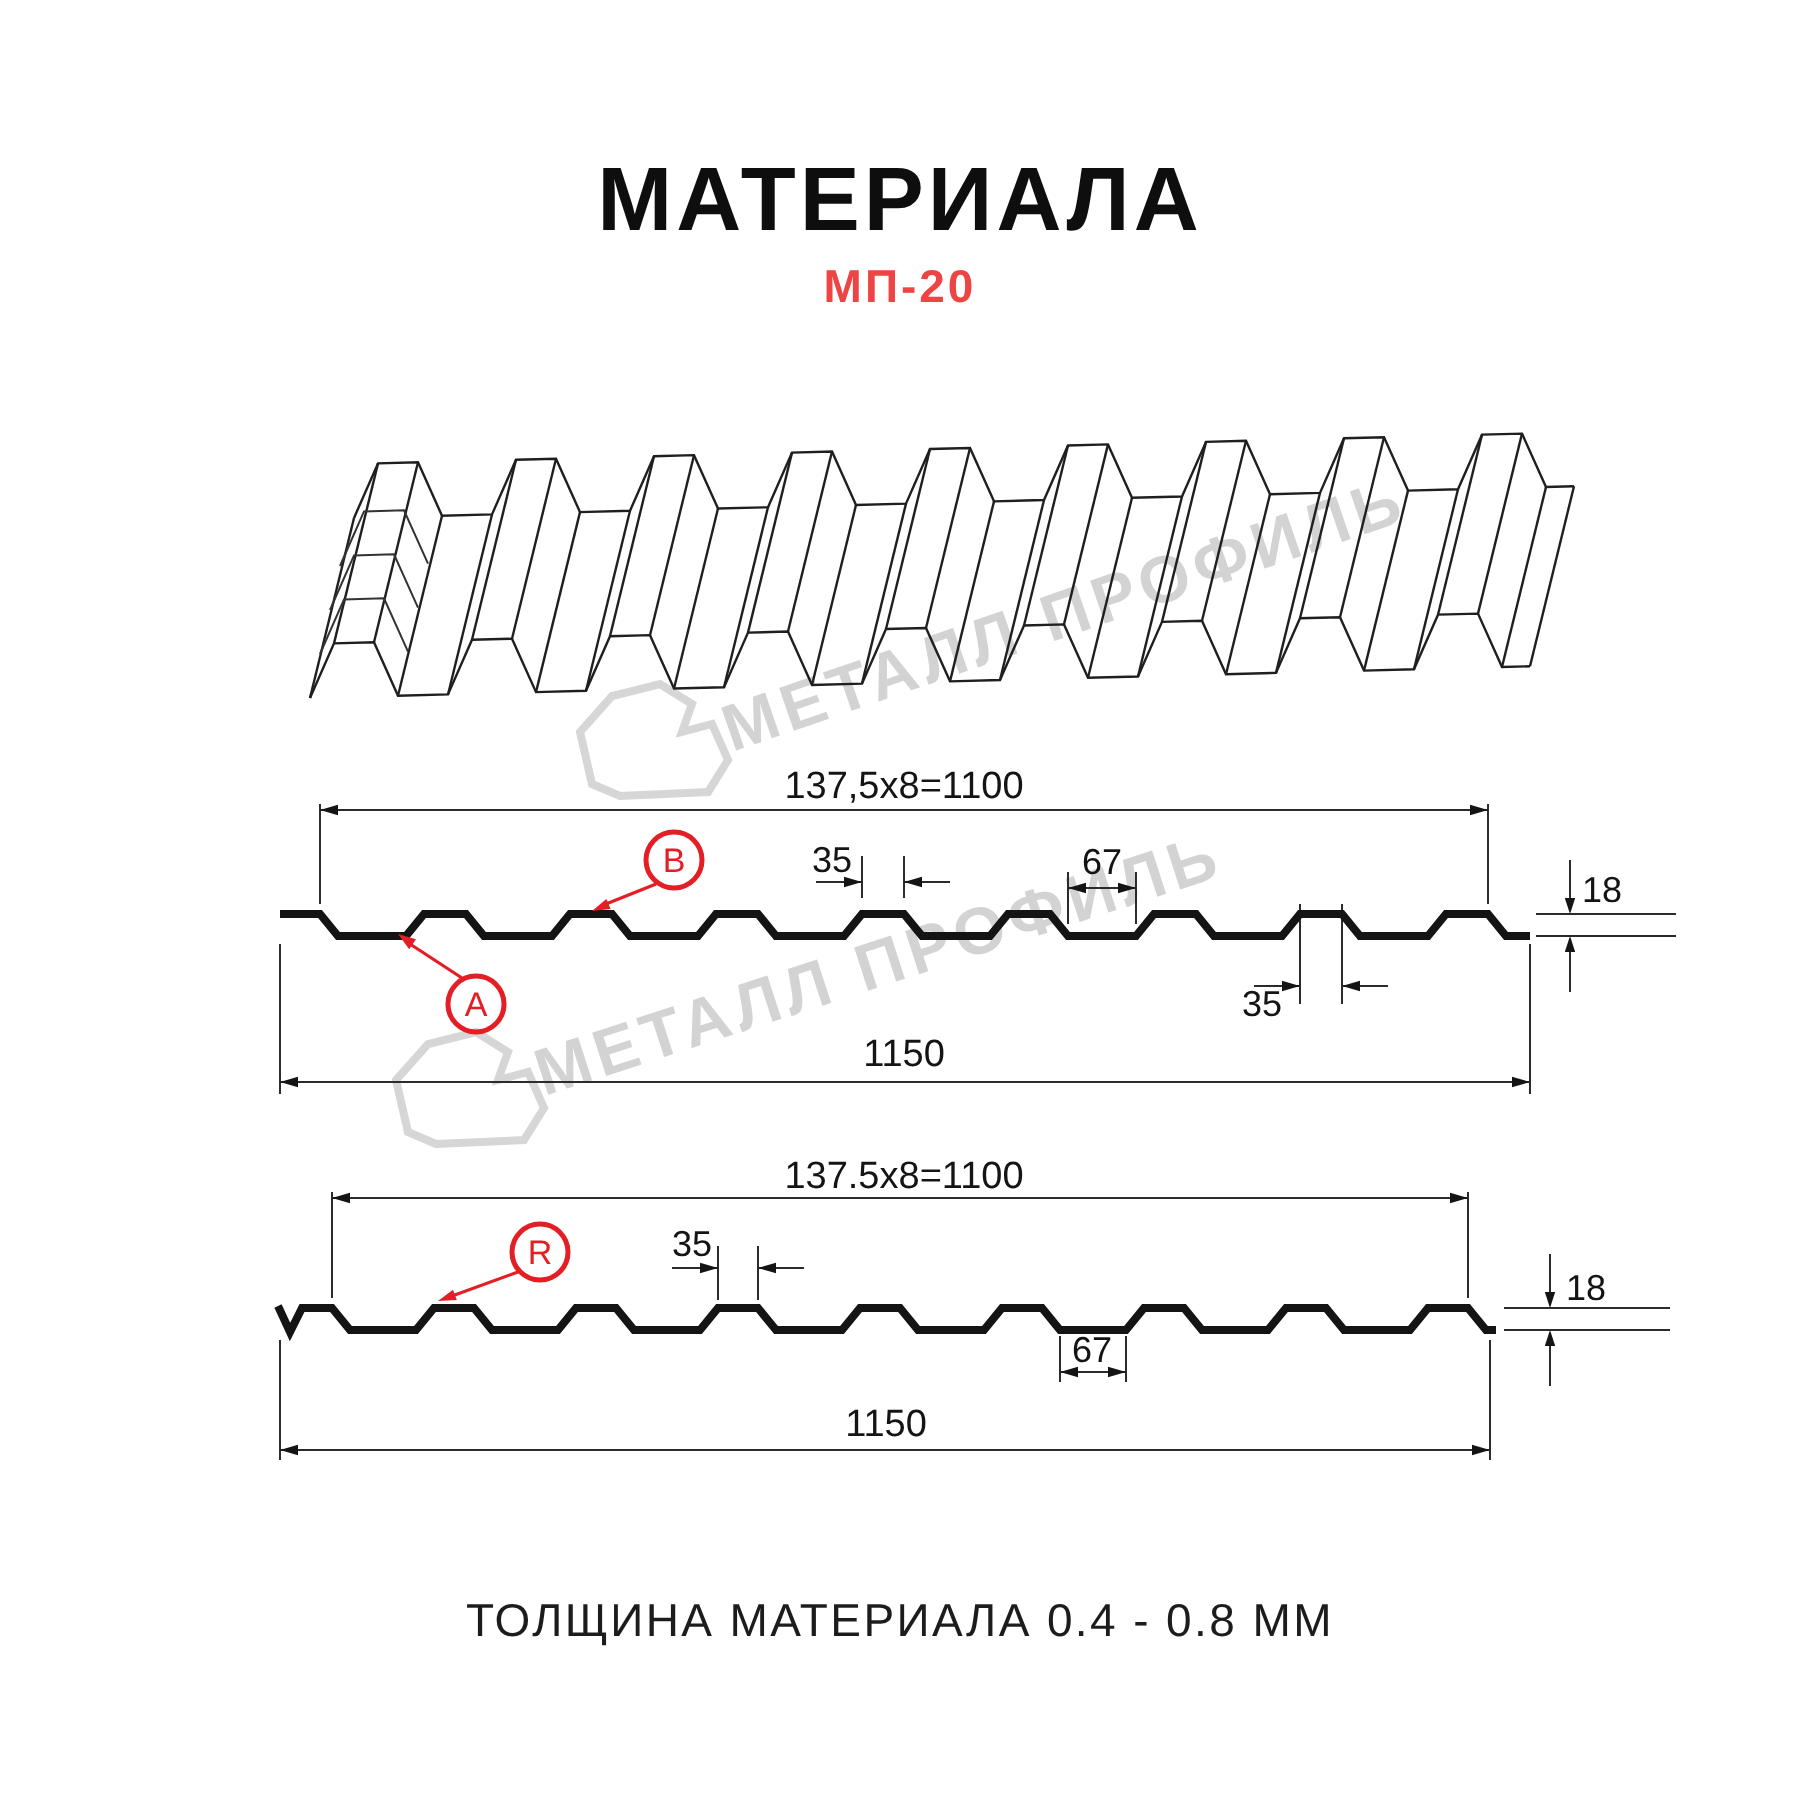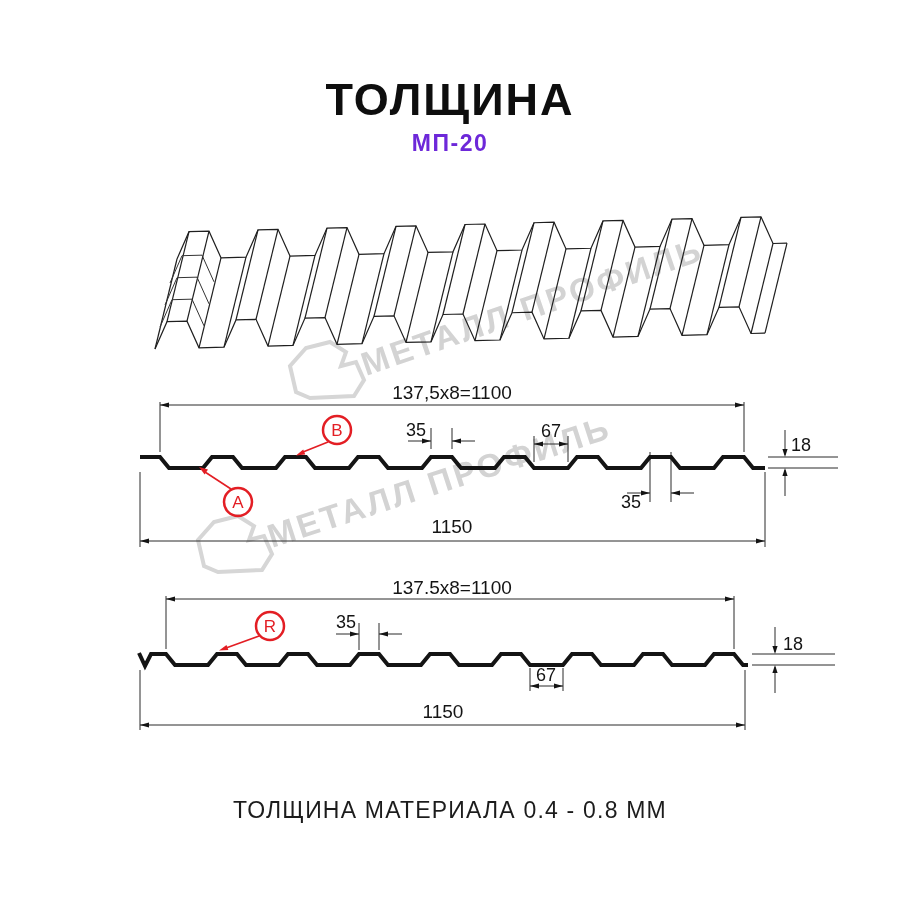--- a/index.html
+++ b/index.html
@@ -1,36 +1,36 @@
 <!DOCTYPE html>
 <html><head>
 <meta charset="utf-8">
 <style>
   html,body{margin:0;padding:0;background:#fff;}
   .canvas{position:relative;width:900px;height:900px;background:#fff;overflow:hidden;
           font-family:"Liberation Sans",sans-serif;}
   .title{position:absolute;top:74px;left:0;width:900px;text-align:center;
          font-size:45px;font-weight:700;letter-spacing:2px;color:#0e0e0e;}
   .subtitle{position:absolute;top:130px;left:0;width:900px;text-align:center;
-         font-size:23px;font-weight:700;letter-spacing:1.5px;color:#6d28d9;}
+         font-size:23px;font-weight:700;letter-spacing:1.5px;color:#ef4444;}
   .footer{position:absolute;top:797px;left:0;width:900px;text-align:center;
          font-size:23px;font-weight:400;letter-spacing:1.2px;color:#1c1c1c;}
   svg{position:absolute;left:0;top:0;}
   .dim{font-family:"Liberation Sans",sans-serif;font-size:18px;fill:#141414;}
   .dimbig{font-family:"Liberation Sans",sans-serif;font-size:19px;fill:#141414;}
   .redlbl{font-family:"Liberation Sans",sans-serif;font-size:17px;fill:#e31e24;}
   .wmtext{font-family:"Liberation Sans",sans-serif;font-size:33px;font-weight:700;
           letter-spacing:3px;fill:#d3d3d3;}
 </style>
 </head>
 <body>
 
 <div class="canvas">
 
-  <div class="title">ТОЛЩИНА</div>
+  <div class="title">МАТЕРИАЛА</div>
   <div class="subtitle">МП-20</div>
 
   <svg width="900" height="900" viewBox="0 0 900 900">
 
     <g>
       <polygon points="296,392 290,366 306,348 330,342 346,352 341,366 356,362 364,380 354,396 310,398" fill="none" stroke="#d6d6d6" stroke-width="4"></polygon>
       <text class="wmtext" transform="translate(366,376) rotate(-19)">МЕТАЛЛ ПРОФИЛЬ</text>
     </g>
 
     <g>

